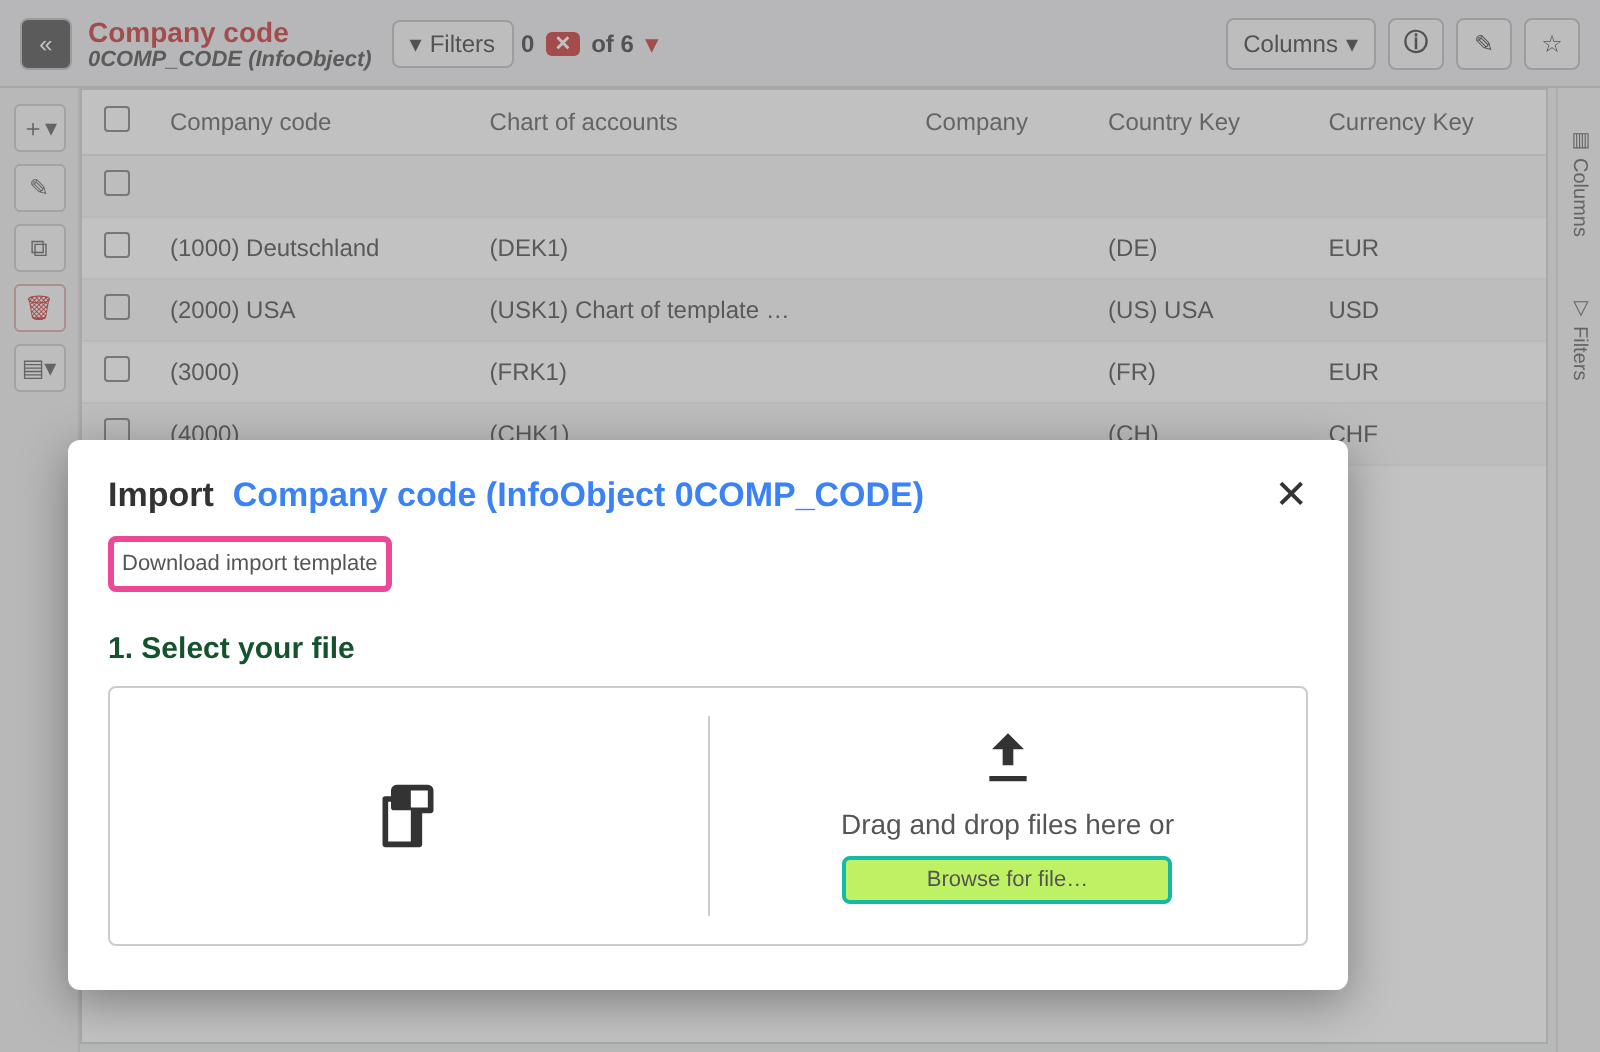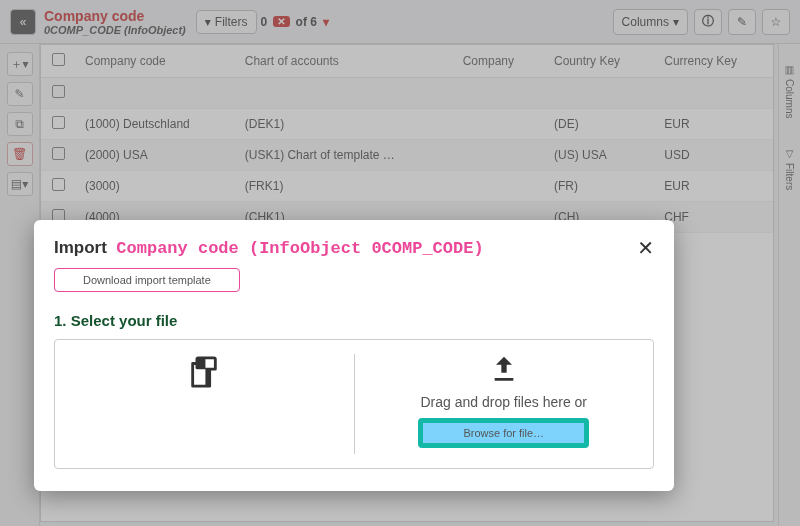--- a/index.html
+++ b/index.html
@@ -31,29 +31,29 @@
   thead th { text-align:left; font-weight:normal; color:#555; padding:8px 10px; border-bottom:1px solid #e2e2e4; background:#fdfdfd; }
   tbody td { padding:7px 10px; border-bottom:1px solid #eee; color:#404040; }
   tbody tr:nth-child(odd) td { background:#f6f6f8; }
   .chk { width:13px; height:13px; border:1.5px solid #777; border-radius:2px; display:inline-block; }
   th:first-child, td:first-child { width:34px; text-align:center; }
 
   
   .modal { position:absolute; left:34px; top:220px; width:640px; background:#fff; border-radius:6px; box-shadow:0 6px 24px rgba(0,0,0,0.35); z-index:100; padding:18px 20px 22px 20px; }
   .modal-hd { display:flex; align-items:flex-start; }
   .modal-title { font-size:17px; font-weight:bold; color:#333; }
-  .modal-title .redpart { color:#ec4899; font-weight:bold;font-family:Liberation Mono, monospace; }
+  .modal-title .redpart { color:#3b82f6; font-weight:bold; }
   .close-x { margin-left:auto; font-size:20px; color:#333; cursor:pointer; line-height:1; }
-  .dl-btn { margin-top:10px; display:inline-block; border:1px solid #ec4899; border-radius:4px; padding:5px 28px; font-size:11px; color:#555; background:#fff; cursor:pointer;}
+  .dl-btn { margin-top:10px; display:inline-block; border:3px solid #ec4899; border-radius:4px; padding:5px 4px; font-size:11px; color:#555; background:#fff; cursor:pointer;}
   .step { margin-top:20px; font-size:15px; font-weight:bold; color:#14532d; }
   .dropzone { margin-top:10px; border:1px solid #ccc; border-radius:4px; display:flex; min-height:130px; }
-  .half { flex:1; display:flex; flex-direction:column; align-items:center; padding:14px 24px; text-align:center; gap:8px; }
+  .half { flex:1; display:flex; flex-direction:column; align-items:center; justify-content:center; padding:14px 24px; text-align:center; gap:8px; }
   .vr { width:1px; background:#ccc; margin:14px 0;}
   .half .lbl { font-size:14px; color:#555; }
-  .browse { border:5px solid #14b8a6; border-radius:4px; padding:4px 40px; font-size:11px; color:#555; background:#7dd3fc; cursor:pointer;}
+  .browse { border:2px solid #14b8a6; border-radius:4px; padding:4px 40px; font-size:11px; color:#555; background:#bef264; cursor:pointer;}
   .bigicon { color:#333; }
 </style>
 </head>
 <body>
 
 <div class="header">
   <div class="expand-btn">«</div>
   <div class="title-block">
     <div class="title-main">Company code</div>
     <div class="title-sub">0COMP_CODE (InfoObject)</div>

